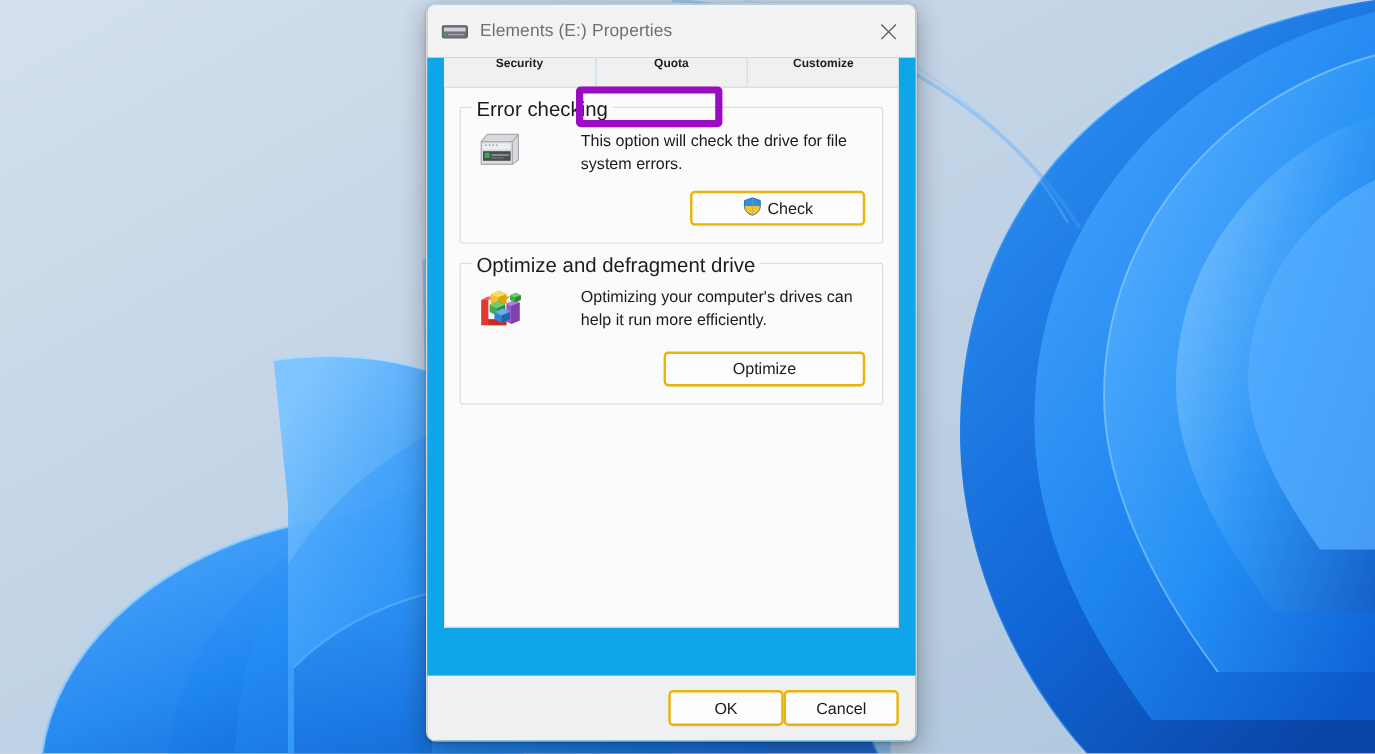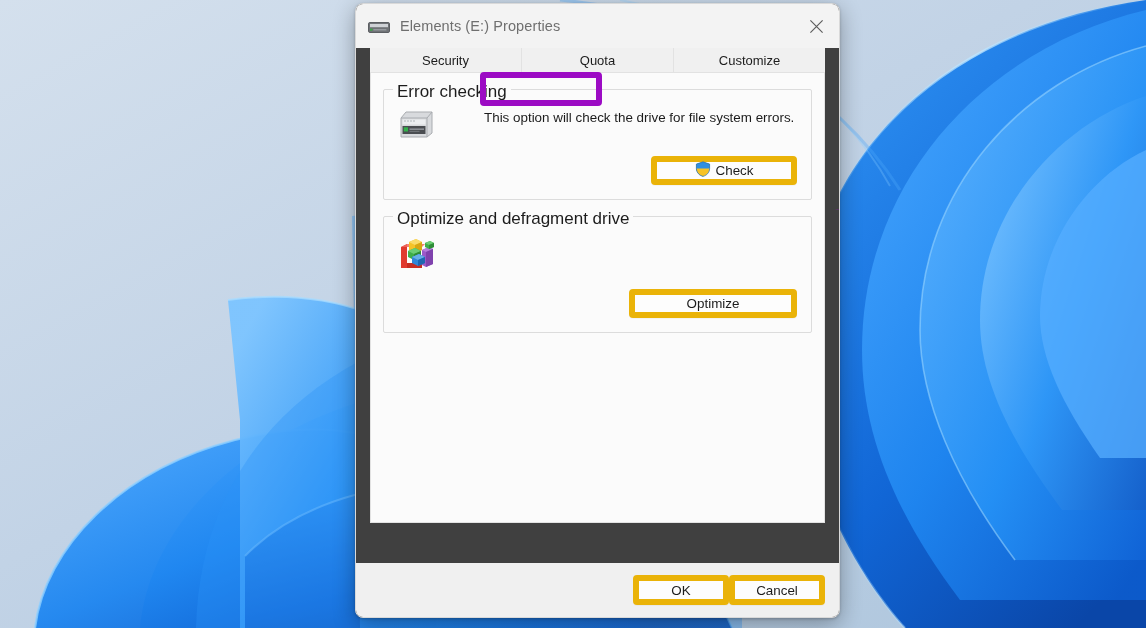--- a/index.html
+++ b/index.html
@@ -11,22 +11,22 @@
   }
 
   
   #wallpaper { position:absolute; inset:0; z-index:0; }
   #wallpaper svg { display:block; width:1146px; height:628px; }
 
   
   #dialog {
     position:absolute;
     left:355px; top:3px;
-    width:485px; height:615px;
-    background:#404040;
+    width:409px; height:615px;
+    background:#0ea5e9;
     border:1px solid #d9d9d9;
     border-radius:8px;
     box-shadow:0 6px 22px rgba(0,0,0,.32), 0 1px 3px rgba(0,0,0,.2);
     z-index:5;
     overflow:hidden;
   }
 
   
   #titlebar {
     position:relative;
@@ -50,28 +50,29 @@
   #close-btn svg { display:block; }
 
   
   #tabstrip {
     margin:0 14px;
     position:relative;
   }
   .tabrow { display:flex; height:25px; }
   .tab {
     flex:1 1 0;
-    display:flex; align-items:center; justify-content:center;
-    font-size:13px;
+    display:flex; justify-content:center;
+    font-size:10px;
     color:#1c1c1c;
     background:#f0f0f0;
     border-right:1px solid #e2e2e2;
     border-bottom:1px solid #e2e2e2;
     cursor:default;
     white-space:nowrap;
+    font-weight:bold;
   }
   .tabrow .tab:last-child { border-right:none; }
   .tab.wide { flex:1.38 1 0; }
   .tab.active {
     background:#fbfbfb;
     border-bottom:1px solid #fbfbfb;
   }
 
   
   #tools-highlight {
@@ -117,21 +118,21 @@
     color:#1c1c1c;
     line-height:1.42;
     padding-top:2px;
     margin-left:34px;
   }
   .btn-row { display:flex; justify-content:flex-end; margin-top:13px; }
 
   
   .btn {
     background:#fdfdfd;
-    border:6px solid #eab308;
+    border:2px solid #eab308;
     border-radius:4px;
     font-size:13.4px;
     color:#1c1c1c;
     height:29px;
     display:inline-flex; align-items:center; justify-content:center;
     cursor:default;
     font-family:"Liberation Sans", sans-serif;
     box-shadow:0 1px 0 rgba(0,0,0,.03);
   }
   #check-btn { width:146px; gap:5px; }
@@ -330,20 +331,21 @@
 
             <path d="M14 21 L21 18 L27 21 L27 27 L20 30 L14 27 Z" fill="#2f86d8"></path>
             <path d="M14 21 L21 18 L27 21 L20 24 Z" fill="#66aee8"></path>
             <path d="M20 24 L27 21 L27 27 L20 30 Z" fill="#1e66b0"></path>
 
             <path d="M27 7 L32 5 L36 7 L36 11 L31 13 L27 11 Z" fill="#3fae4a"></path>
             <path d="M27 7 L32 5 L36 7 L31 9 Z" fill="#6bcd74"></path>
             <path d="M31 9 L36 7 L36 11 L31 13 Z" fill="#2f8c38"></path>
           </svg>
         </div>
+        <div class="group-desc">Optimizing your computer's drives can help it run more efficiently.</div>
       </div>
       <div class="btn-row">
         <div class="btn" id="optimize-btn">
           <span>Optimize</span>
         </div>
       </div>
     </div>
 
   </div>
 

